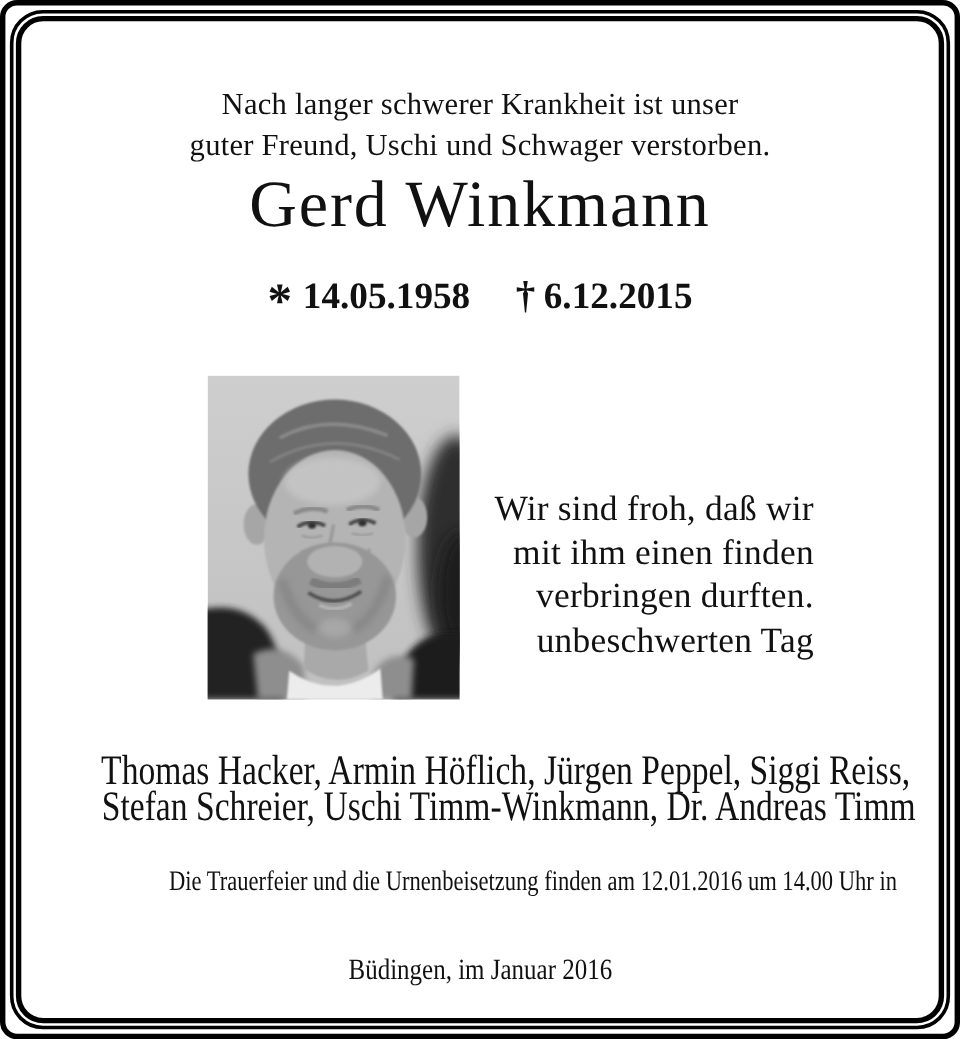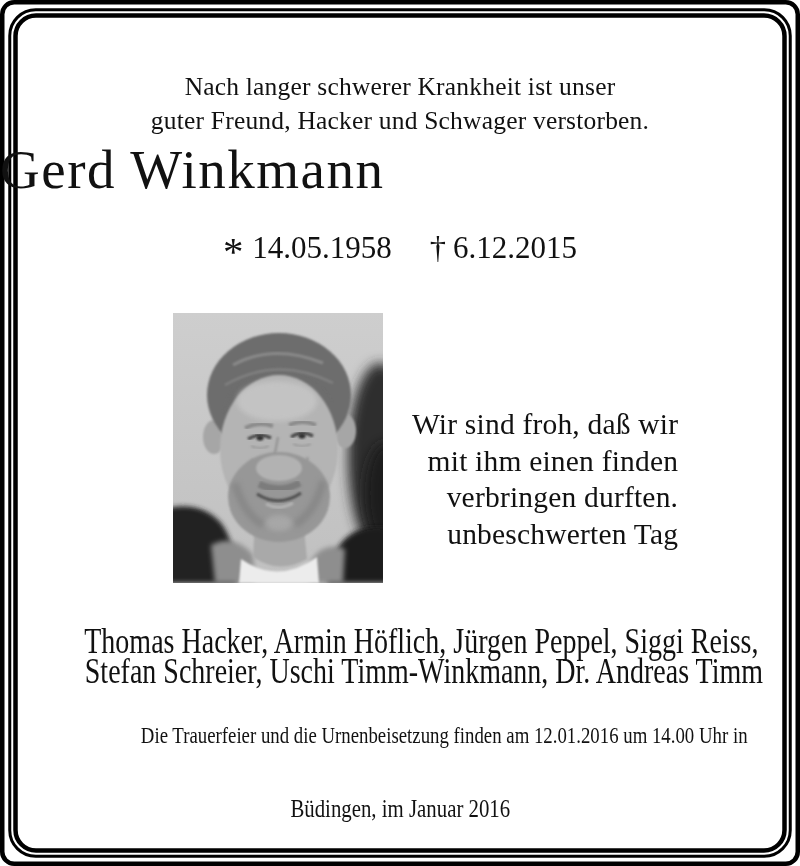--- a/index.html
+++ b/index.html
@@ -8,26 +8,26 @@
     position:relative;width:800px;height:866px;background:#ffffff;
     font-family:"Liberation Serif","DejaVu Serif",serif;color:#111111;
   }
   .frame{position:absolute;left:0;top:0;width:800px;height:866px;display:block;}
 
   .intro{
     position:absolute;top:42px;left:0;width:100%;text-align:center;
     font-size:25.5px;line-height:34px;letter-spacing:0.2px;margin-top:28px;
   }
   .name{
-    position:absolute;top:138px;left:0;width:100%;text-align:left;
+    position:absolute;top:138px;left:0;width:100%;text-align:center;
     font-size:55px;font-weight:400;margin:0;letter-spacing:1.5px;line-height:64px;
   }
   .dates{
     position:absolute;top:227px;left:0;width:100%;text-align:center;
-    font-size:31px;line-height:40px;
+    font-size:31px;line-height:40px;font-weight:bold;
   }
   .star{font-size:1.32em;vertical-align:-0.18em;margin-right:9px;}
   .dagger{margin-right:7px;font-size:1.05em;}
   .dgap{display:inline-block;width:38px;}
 
   .photo{position:absolute;left:173px;top:313px;width:210px;height:270px;}
   .photo svg{display:block;width:210px;height:270px;}
 
   .quote{
     position:absolute;left:412px;top:406px;text-align:right;
@@ -54,21 +54,21 @@
 <div class="page">
 
   <svg class="frame" viewBox="0 0 800 866" xmlns="http://www.w3.org/2000/svg" aria-hidden="true">
     <rect x="2.25" y="2.25" width="795.5" height="861.5" rx="12" fill="none" stroke="#000000" stroke-width="4.5"></rect>
     <rect x="9.75" y="9.75" width="780.5" height="846.5" rx="26" fill="none" stroke="#000000" stroke-width="3"></rect>
     <rect x="15.5" y="15.5" width="769" height="835" rx="20.5" fill="none" stroke="#000000" stroke-width="4.5"></rect>
   </svg>
 
   <div class="intro">
     <div>Nach langer schwerer Krankheit ist unser</div>
-    <div>guter Freund, Hacker und Schwager verstorben.</div>
+    <div>guter Freund, Uschi und Schwager verstorben.</div>
   </div>
 
   <h1 class="name">Gerd Winkmann</h1>
 
   <div class="dates">
     <span class="star">*</span><span>14.05.1958</span><span class="dgap"></span><span class="dagger">†</span><span>6.12.2015</span>
   </div>
 
   <div class="photo">
     <svg viewBox="0 0 210 270" xmlns="http://www.w3.org/2000/svg" aria-hidden="true">

